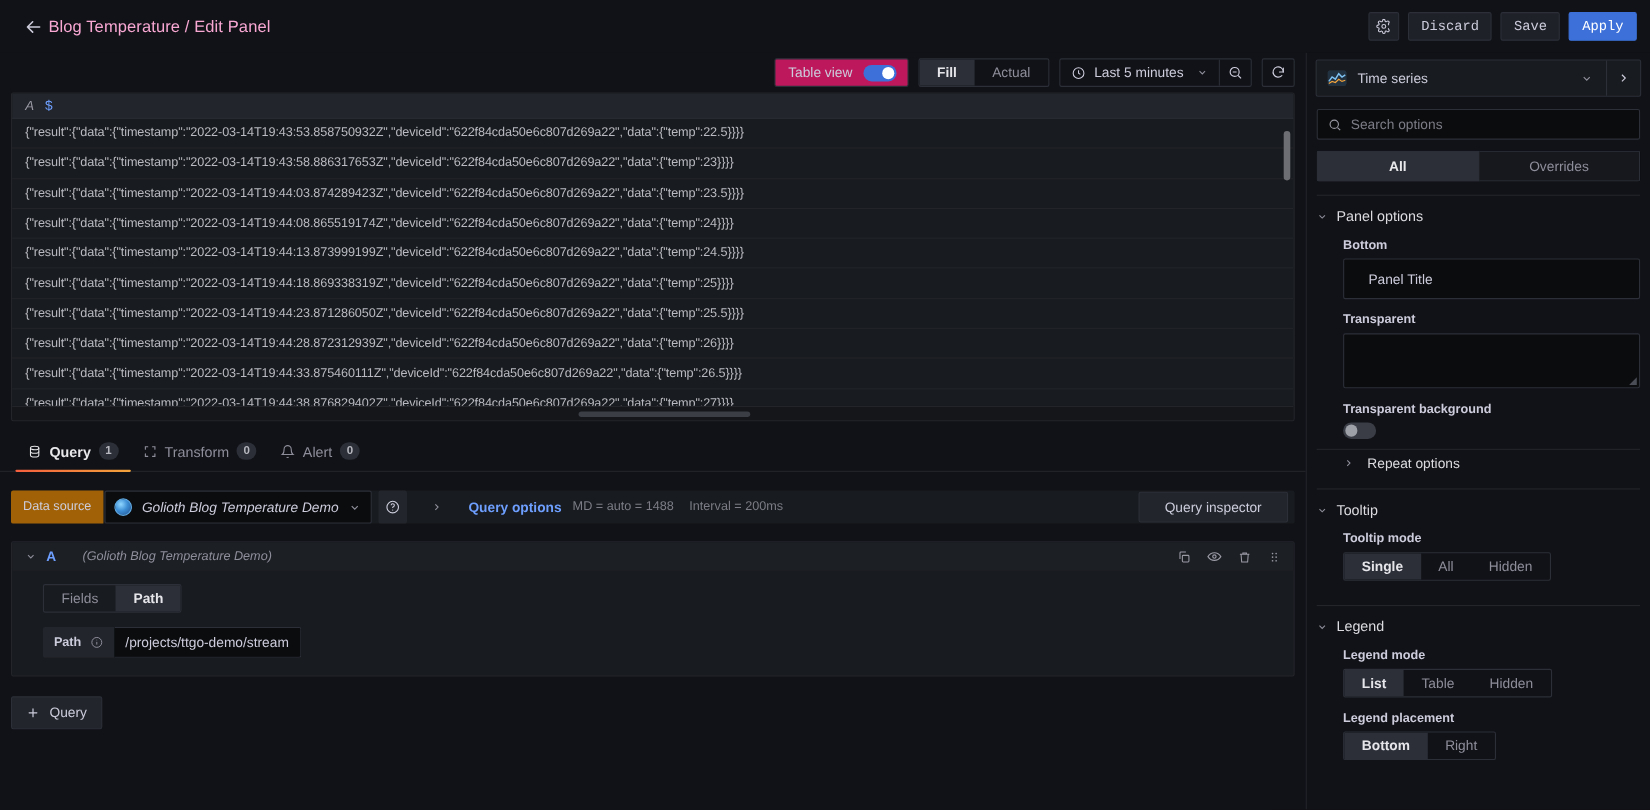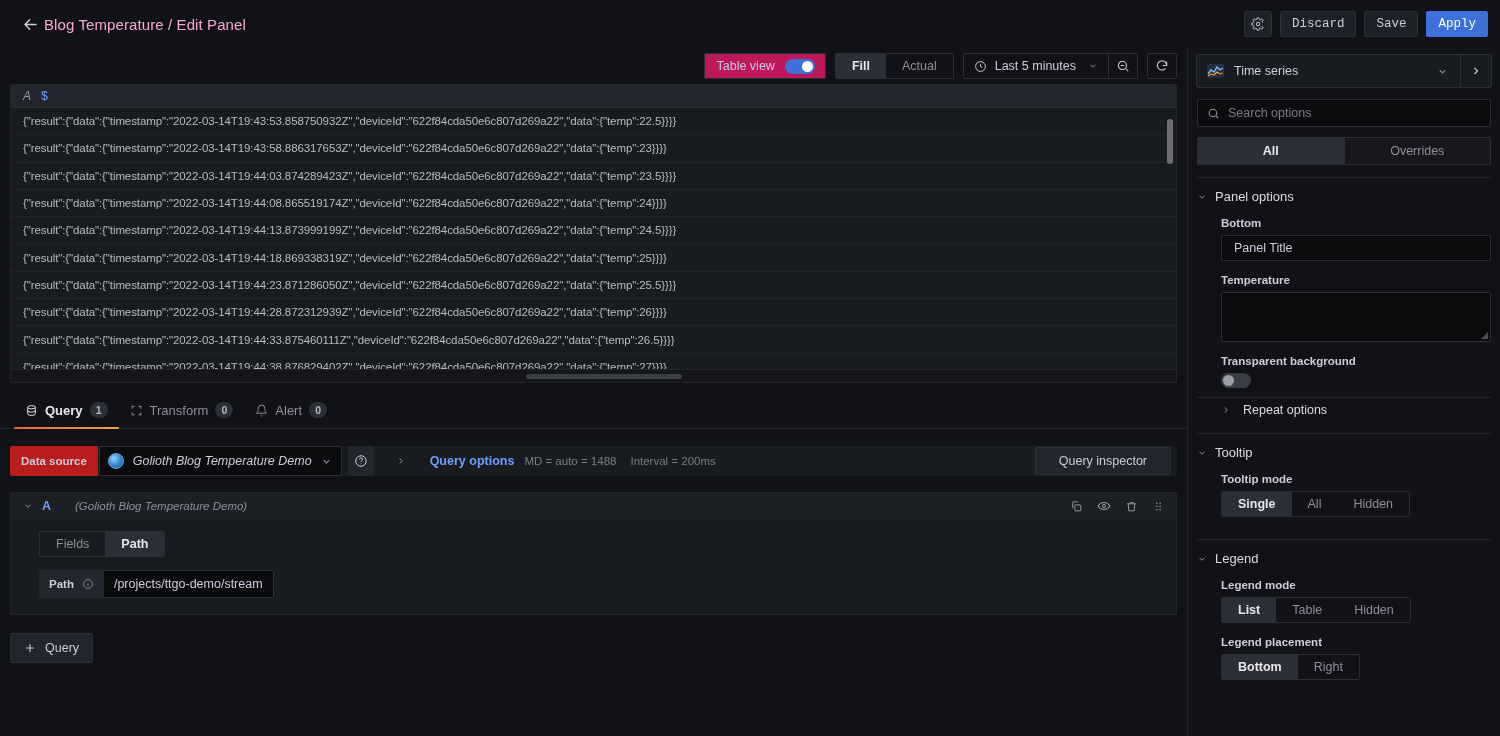--- a/index.html
+++ b/index.html
@@ -156,22 +156,22 @@
   }
   .tab-icon { display: flex; align-items: center; }
 
   
   .query-editor { flex: 1; overflow: hidden; padding: 0 10px; min-height: 0; }
   .ds-row {
     display: flex; align-items: center; margin-top: 17px;
     background: #181b1f; border-radius: 2px; height: 30px; padding-right: 6px;
   }
   .ds-label {
-    background: #b91c1c; height: 30px; display: flex; align-items: center;
-    padding: 0 11px; font-size: 11.5px; font-weight: 700; color: #ccccdc; border-radius: 2px 0 0 2px;
+    background: #a16207; height: 30px; display: flex; align-items: center;
+    padding: 0 11px; font-size: 11.5px; font-weight: 400; color: #ccccdc; border-radius: 2px 0 0 2px;
   }
   .ds-select {
     display: flex; align-items: center; gap: 9px; height: 30px;
     background: #0b0c0e; border: 1px solid #2c2f38; border-radius: 2px;
     padding: 0 9px 0 8px; min-width: 195px; cursor: pointer; margin-left: 1px;
   }
   .ds-logo {
     width: 16px; height: 16px; border-radius: 50%;
     background: radial-gradient(circle at 35% 32%, #8fd6ff 0%, #3e8fd6 45%, #1f4e8c 100%);
     border: 1px solid #5fa8e0;
@@ -273,22 +273,22 @@
   .section { border-top: 1px solid #23252b; margin-top: 12px; padding-top: 11px; }
   .section:first-of-type { border-top: none; }
   .section-head {
     display: flex; align-items: center; gap: 10px; cursor: pointer;
     font-size: 13px; color: #dcdce0; font-weight: 500;
   }
   .section-caret { color: #8e8e9b; font-size: 11px; width: 8px; text-align: center; }
   .opt-field { padding-left: 24px; margin-top: 13px; }
   .opt-label { font-size: 11.5px; color: #ccccdc; font-weight: 600; margin-bottom: 6px; }
   .text-input {
-    height: 26px; background: #0b0c0e; border: 1px solid #2c2f38; border-radius: 2px;
-    display: flex; align-items: center; padding: 0 12px; font-size: 12.5px; color: #ccccdc; cursor: text;
+    height: 37px; background: #0b0c0e; border: 1px solid #2c2f38; border-radius: 2px;
+    display: flex; align-items: center; padding: 0 22px; font-size: 12.5px; color: #ccccdc; cursor: text;
   }
   .textarea-input {
     height: 50px; background: #0b0c0e; border: 1px solid #2c2f38; border-radius: 2px;
     position: relative; cursor: text;
   }
   .textarea-input::after {
     content: ""; position: absolute; right: 2px; bottom: 2px;
     width: 0; height: 0; border-style: solid; border-width: 0 0 7px 7px;
     border-color: transparent transparent #4a4d55 transparent;
   }
@@ -578,21 +578,21 @@
             </span>
             <span>Panel options</span>
           </div>
 
           <div class="opt-field">
             <div class="opt-label">Bottom</div>
             <div class="text-input">Panel Title</div>
           </div>
 
           <div class="opt-field">
-            <div class="opt-label">Temperature</div>
+            <div class="opt-label">Transparent</div>
             <div class="textarea-input"></div>
           </div>
 
           <div class="opt-field">
             <div class="opt-label">Transparent background</div>
             <div class="switch off"></div>
           </div>
 
           <div class="collapse-row">
             <span class="c">

